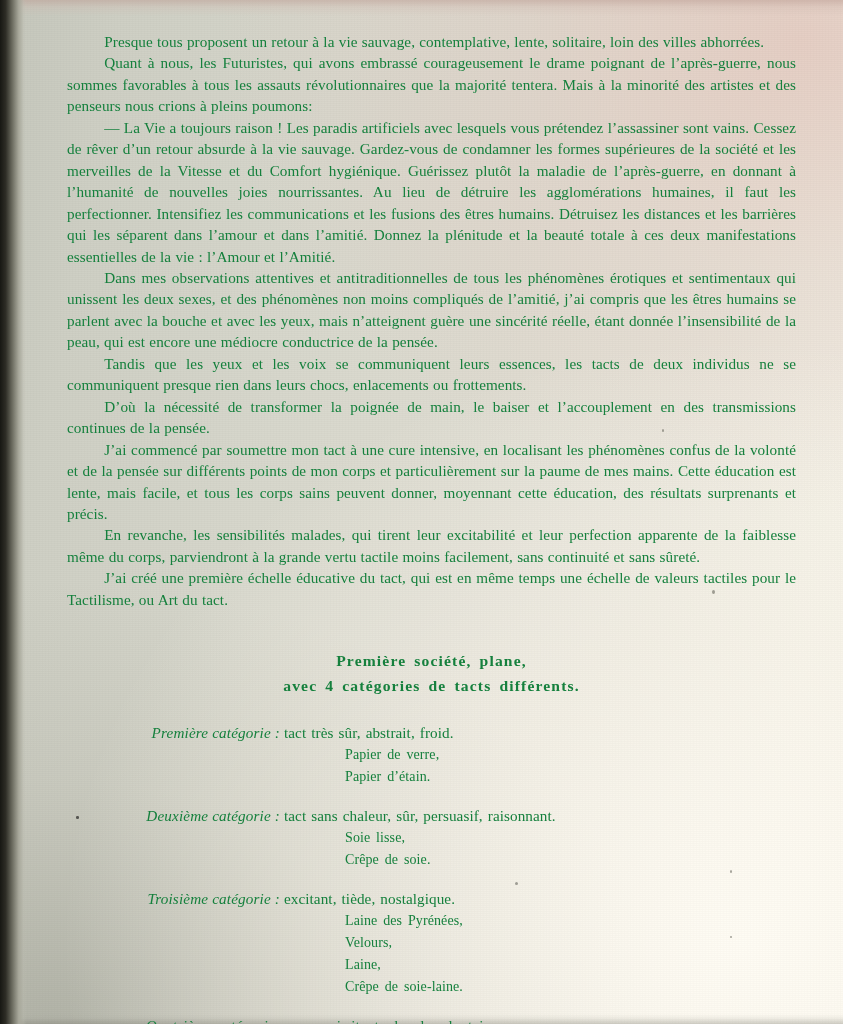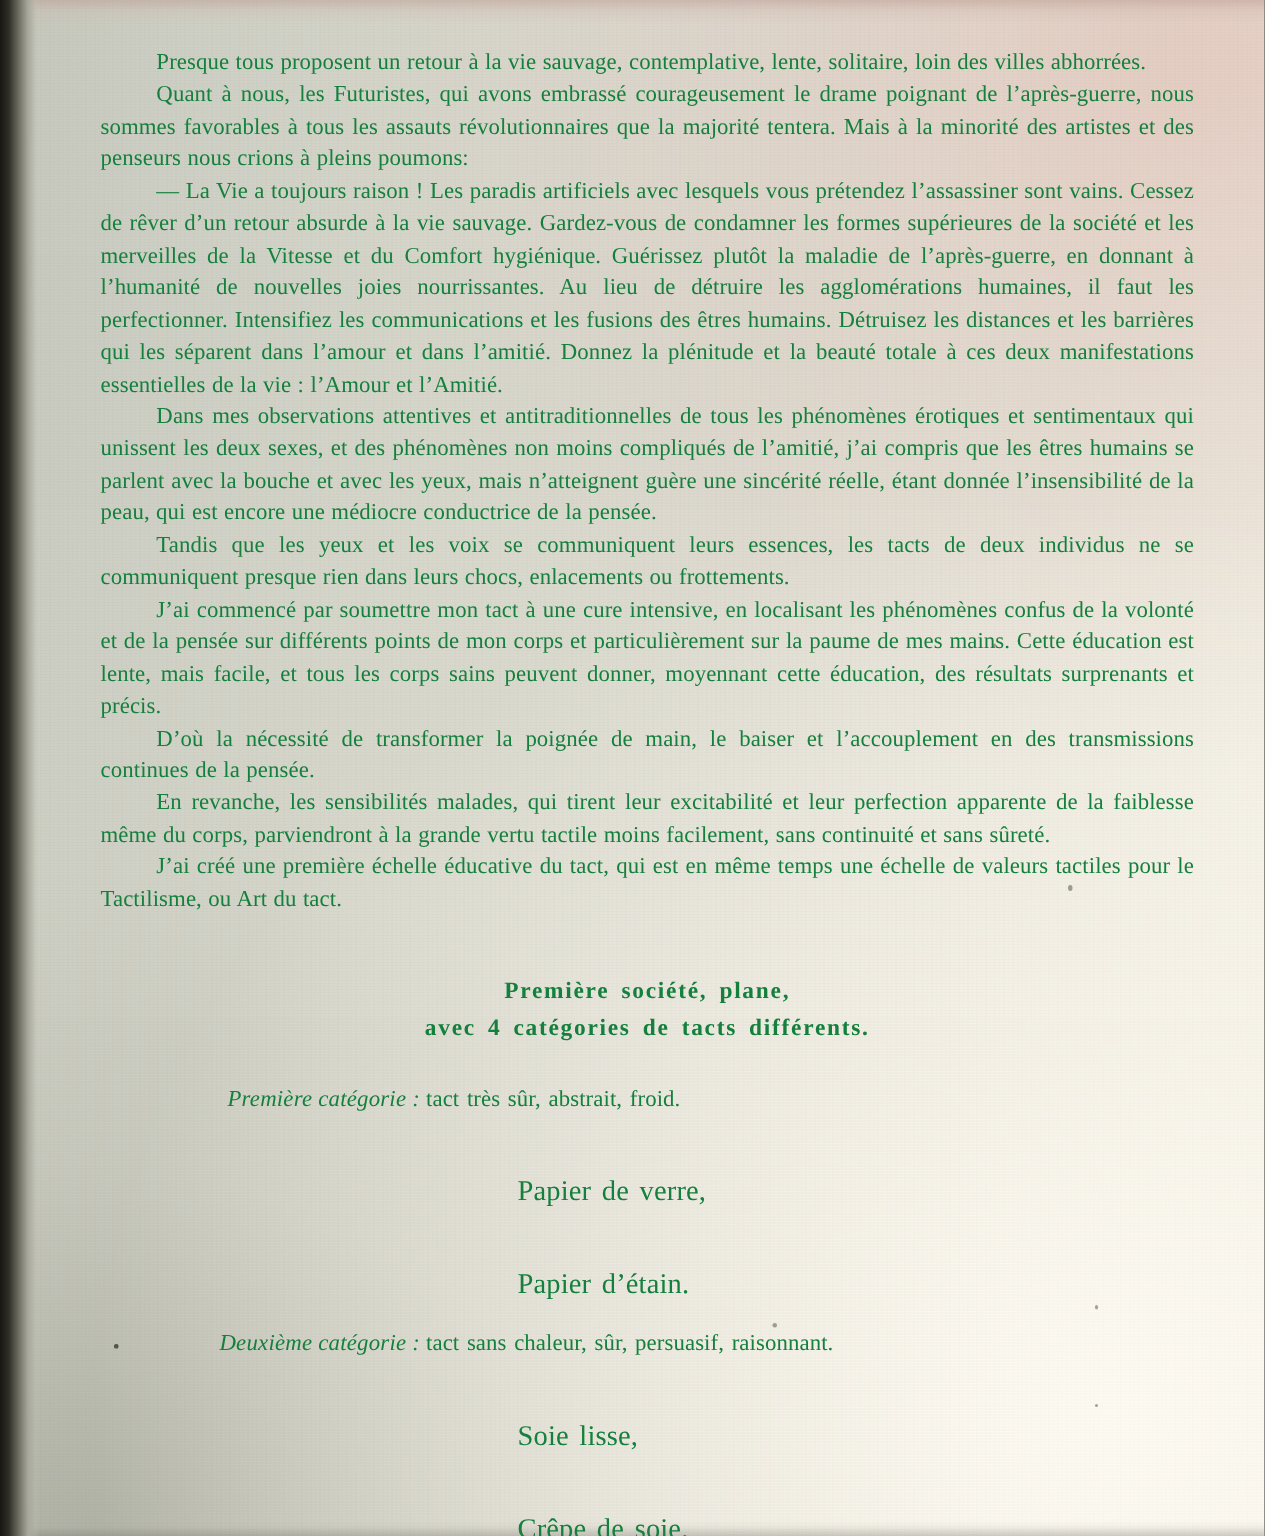--- a/index.html
+++ b/index.html
@@ -134,27 +134,26 @@
     border-radius: 50%;
     background: #3a3a36;
     opacity: 0.8;
   }
   .cat-items {
     margin: 0;
     padding: 0;
     list-style: none;
   }
   .cat-items li {
-    font-size: 19px;
+    font-size: 14px;
     line-height: 22px;
     padding-left: 278px;
     letter-spacing: 0.1px;
     word-spacing: 2.2px;
     white-space: nowrap;
-    margin-top: 40px;
   }
 
   
   .speck {
     position: absolute;
     background: #5a5a50;
     border-radius: 50%;
     pointer-events: none;
     opacity: 0.55;
   }
@@ -176,22 +175,22 @@
   <span class="speck" style="left:662px; top:429px; width:2px; height:3px;"></span>
   <span class="speck" style="left:730px; top:936px; width:2px; height:2px;"></span>
 
   <div id="content">
 
     <p class="para">Presque tous proposent un retour à la vie sauvage, contemplative, lente, solitaire, loin des villes abhorrées.</p>
     <p class="para">Quant à nous, les Futuristes, qui avons embrassé courageusement le drame poignant de l’après-guerre, nous sommes favorables à tous les assauts révolutionnaires que la majorité tentera. Mais à la minorité des artistes et des penseurs nous crions à pleins poumons:</p>
     <p class="para dash">— La Vie a toujours raison ! Les paradis artificiels avec lesquels vous prétendez l’assassiner sont vains. Cessez de rêver d’un retour absurde à la vie sauvage. Gardez-vous de condamner les formes supérieures de la société et les merveilles de la Vitesse et du Comfort hygiénique. Guérissez plutôt la maladie de l’après-guerre, en donnant à l’humanité de nouvelles joies nourrissantes. Au lieu de détruire les agglomérations humaines, il faut les perfectionner. Intensifiez les communications et les fusions des êtres humains. Détruisez les distances et les barrières qui les séparent dans l’amour et dans l’amitié. Donnez la plénitude et la beauté totale à ces deux manifestations essentielles de la vie : l’Amour et l’Amitié.</p>
     <p class="para">Dans mes observations attentives et antitraditionnelles de tous les phénomènes érotiques et sentimentaux qui unissent les deux sexes, et des phénomènes non moins compliqués de l’amitié, j’ai compris que les êtres humains se parlent avec la bouche et avec les yeux, mais n’atteignent guère une sincérité réelle, étant donnée l’insensibilité de la peau, qui est encore une médiocre conductrice de la pensée.</p>
     <p class="para">Tandis que les yeux et les voix se communiquent leurs essences, les tacts de deux individus ne se communiquent presque rien dans leurs chocs, enlacements ou frottements.</p>
+    <p class="para">D’où la nécessité de transformer la poignée de main, le baiser et l’accouplement en des transmissions continues de la pensée.</p>
     <p class="para">J’ai commencé par soumettre mon tact à une cure intensive, en localisant les phénomènes confus de la volonté et de la pensée sur différents points de mon corps et particulièrement sur la paume de mes mains. Cette éducation est lente, mais facile, et tous les corps sains peuvent donner, moyennant cette éducation, des résultats surprenants et précis.</p>
-    <p class="para">D’où la nécessité de transformer la poignée de main, le baiser et l’accouplement en des transmissions continues de la pensée.</p>
     <p class="para">En revanche, les sensibilités malades, qui tirent leur excitabilité et leur perfection apparente de la faiblesse même du corps, parviendront à la grande vertu tactile moins facilement, sans continuité et sans sûreté.</p>
     <p class="para">J’ai créé une première échelle éducative du tact, qui est en même temps une échelle de valeurs tactiles pour le Tactilisme, ou Art du tact.</p>
 
     <div id="heading-block">
       <div class="head-line">Première société, plane,</div>
       <div class="head-line head-line-2">avec 4 catégories de tacts différents.</div>
     </div>
 
     <div id="categories">
 

